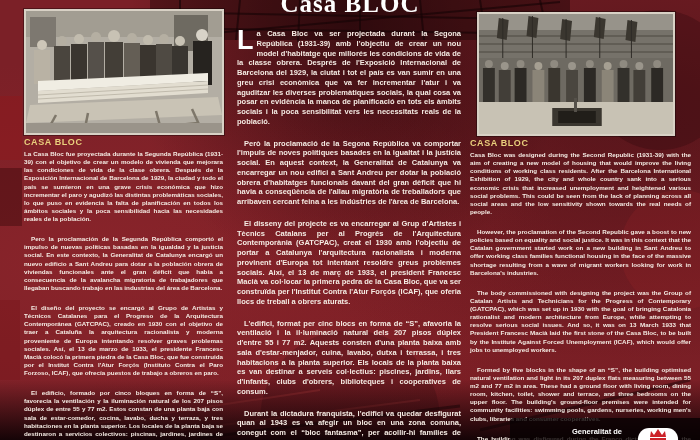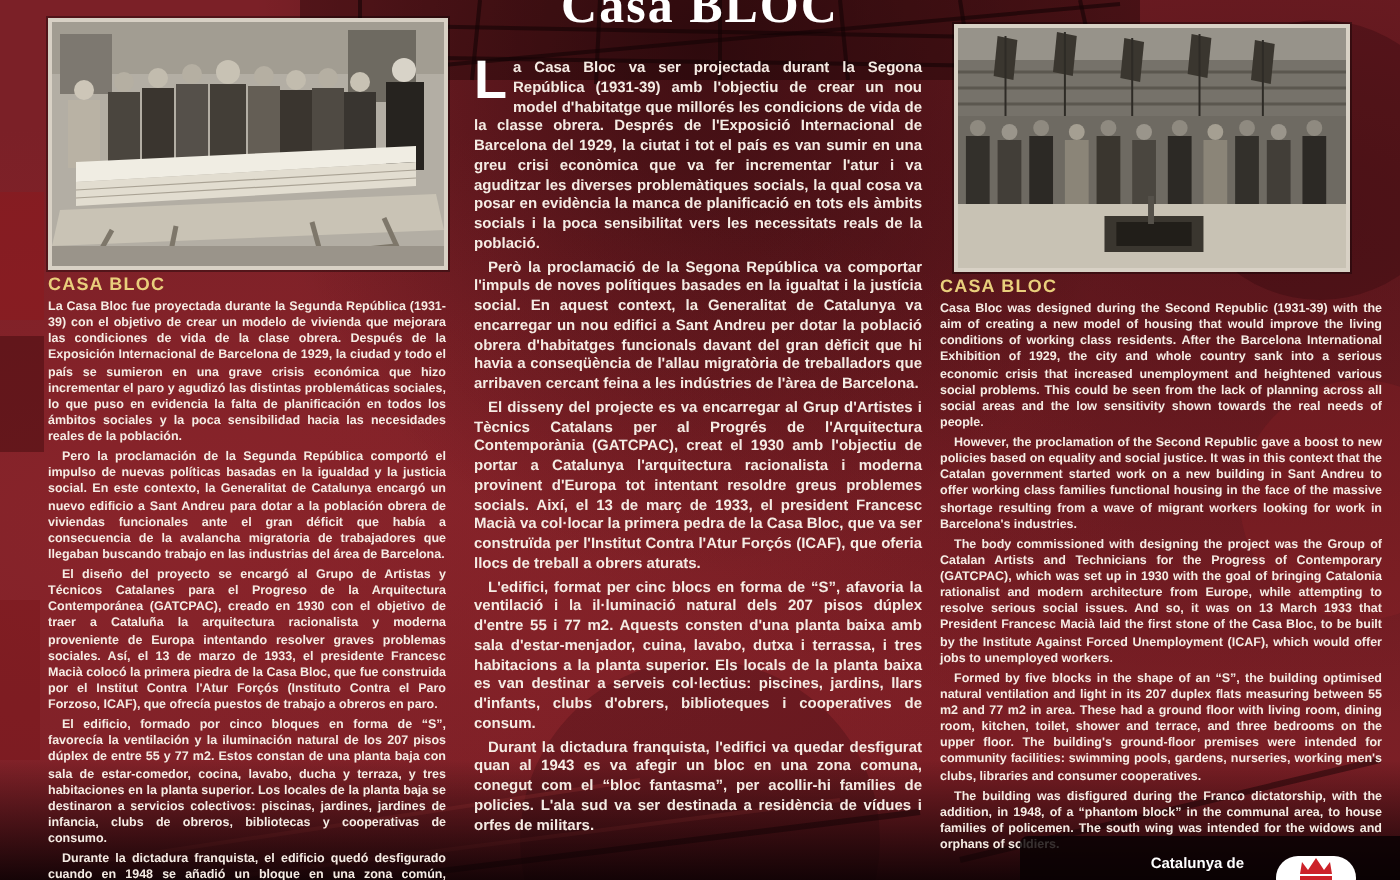--- a/index.html
+++ b/index.html
@@ -28,21 +28,21 @@
   .photo-right { left:477px; top:12px; width:194px; height:120px; }
   .col { position:absolute; z-index:3; color:#f5ece4; }
   .col h2 {
     margin:0 0 3px 0; color:#e9cf7c;
     font-size:9px; font-weight:bold; letter-spacing:0.6px;
   }
   .col p {
     margin:0; font-size:6.25px; font-weight:bold; line-height:1.3;
     text-align:justify;
   }
-  .col p + p { margin-top:2px; text-indent:7px; }
+  .col p + p { margin-top:12px; text-indent:7px; }
   .col-es { left:24px;  top:137px; width:199px; }
   .col-en { left:470px; top:138px; width:221px; }
   .col-ca { left:237px; top:29px;  width:224px; }
   .col-ca p { font-size:7.5px; line-height:1.3; }
   .dropcap {
     float:left; font-size:27px; line-height:21px; padding:1px 3px 0 0;
     font-weight:bold; color:#ffffff;
   }
   .bottom-shade {
     position:absolute; left:0; bottom:0; width:700px; height:60px; z-index:1;
@@ -230,21 +230,21 @@
   <section class="col col-en">
     <h2>CASA BLOC</h2>
     <p>Casa Bloc was designed during the Second Republic (1931-39) with the aim of creating a new model of housing that would improve the living conditions of working class residents. After the Barcelona International Exhibition of 1929, the city and whole country sank into a serious economic crisis that increased unemployment and heightened various social problems. This could be seen from the lack of planning across all social areas and the low sensitivity shown towards the real needs of people.</p>
     <p>However, the proclamation of the Second Republic gave a boost to new policies based on equality and social justice. It was in this context that the Catalan government started work on a new building in Sant Andreu to offer working class families functional housing in the face of the massive shortage resulting from a wave of migrant workers looking for work in Barcelona's industries.</p>
     <p>The body commissioned with designing the project was the Group of Catalan Artists and Technicians for the Progress of Contemporary (GATCPAC), which was set up in 1930 with the goal of bringing Catalonia rationalist and modern architecture from Europe, while attempting to resolve serious social issues. And so, it was on 13 March 1933 that President Francesc Macià laid the first stone of the Casa Bloc, to be built by the Institute Against Forced Unemployment (ICAF), which would offer jobs to unemployed workers.</p>
     <p>Formed by five blocks in the shape of an “S”, the building optimised natural ventilation and light in its 207 duplex flats measuring between 55 m2 and 77 m2 in area. These had a ground floor with living room, dining room, kitchen, toilet, shower and terrace, and three bedrooms on the upper floor. The building's ground-floor premises were intended for community facilities: swimming pools, gardens, nurseries, working men's clubs, libraries and consumer cooperatives.</p>
     <p>The building was disfigured during the Franco dictatorship, with the addition, in 1948, of a “phantom block” in the communal area, to house families of policemen. The south wing was intended for the widows and orphans of soldiers.</p>
   </section>
 
   <div class="footer-band"></div>
-  <span class="footer-text">Catalunya de</span>
+  <span class="footer-text">Generalitat de</span>
   <div class="logo-pill">
     <svg width="22" height="14" viewBox="0 0 22 14">
       <path d="M3 9 L4 3 L7 7 L11 1 L15 7 L18 3 L19 9 Z" fill="#cc2229"></path>
       <rect x="3" y="10" width="16" height="3" fill="#cc2229"></rect>
     </svg>
   </div>
 
 </div>
 
 </body></html>

